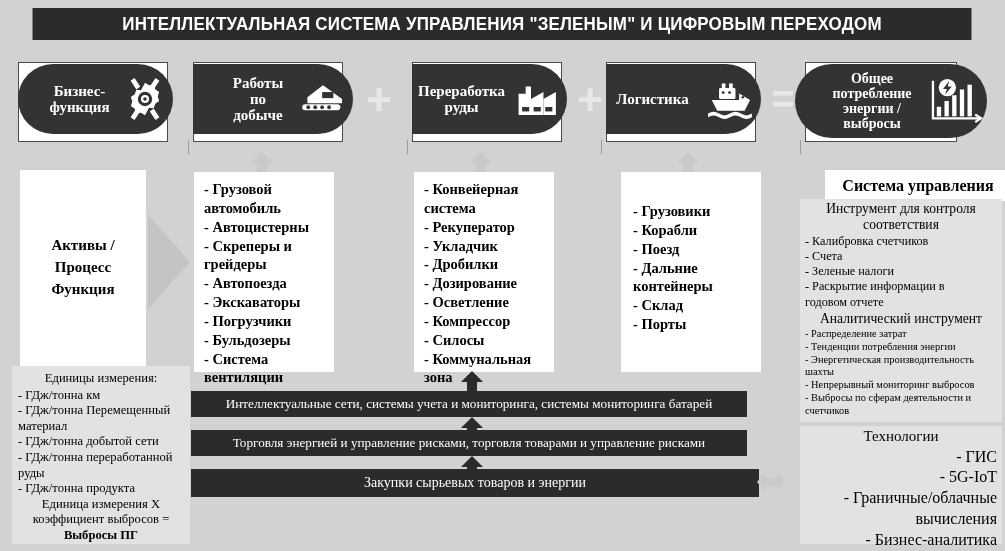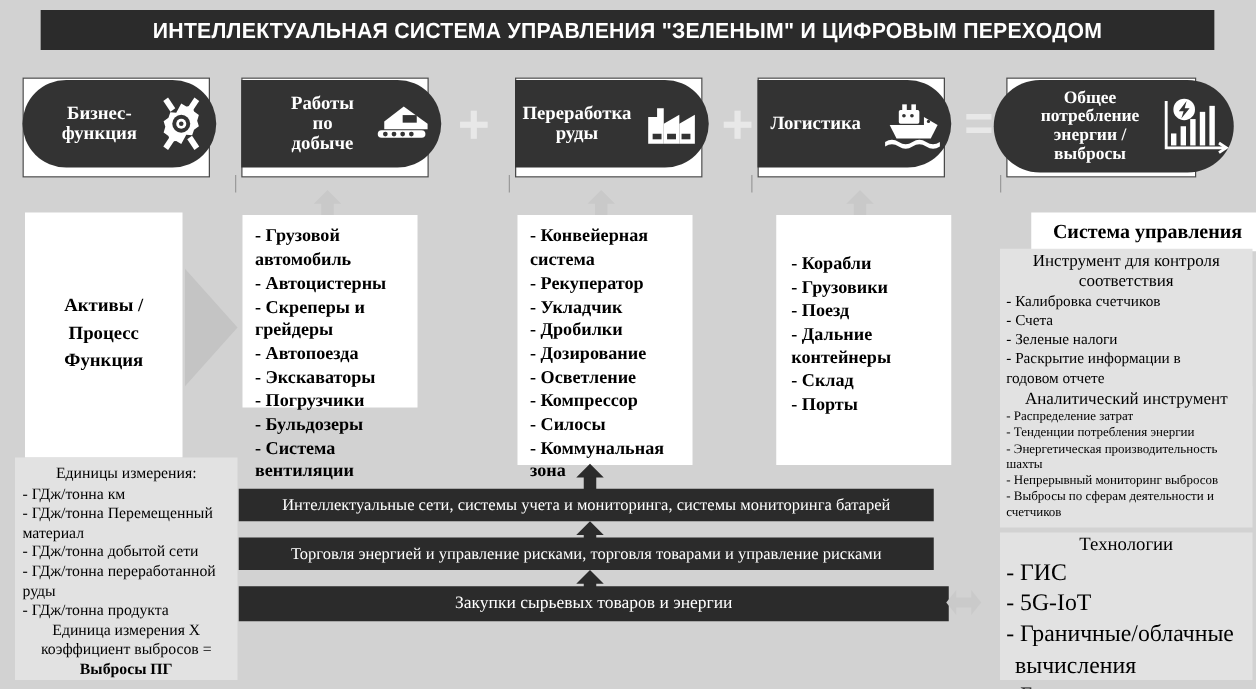--- a/index.html
+++ b/index.html
@@ -126,21 +126,21 @@
     padding:2px 5px 3px 5px;
   }
   .mgmt-block .bhdr{
     text-align:center;font-size:13.6px;line-height:1.18;margin-bottom:1px;
   }
   .mgmt-block .bitem{
     font-size:12.2px;line-height:1.24;text-indent:-7px;padding-left:7px;
   }
   .mgmt-block.small .bitem{font-size:10.4px;line-height:1.23;}
   .mgmt-block.tech .bhdr{font-size:15px;}
-  .mgmt-block.tech .bitem{font-size:19px;line-height:1.30;}
+  .mgmt-block.tech .bitem{font-size:16px;line-height:1.30;text-align:right;}
 
   
   .dbl-arrow{position:absolute;}
   .dbl-arrow .bar2{position:absolute;left:7px;top:6px;width:14px;height:8px;background:#cacaca;}
   .dbl-arrow .lt{position:absolute;left:0;top:0;width:0;height:0;
      border-top:10px solid transparent;border-bottom:10px solid transparent;border-right:8px solid #cacaca;}
   .dbl-arrow .rt{position:absolute;right:0;top:0;width:0;height:0;
      border-top:10px solid transparent;border-bottom:10px solid transparent;border-left:8px solid #cacaca;}
 
   .vline{position:absolute;background:#9b9b9b;width:1px;}
@@ -290,21 +290,21 @@
   </div>
   <div class="arrow-up" style="left:470px;top:152px;width:22px;height:23px;">
     <div class="stem"></div>
       <div class="head"></div>
   </div>
   <div class="arrow-up" style="left:677px;top:152px;width:22px;height:23px;">
     <div class="stem"></div>
       <div class="head"></div>
   </div>
 
-  <div class="card" style="left:194px;top:172px;width:140px;height:154px;padding:8px 6px 0 10px;">
+  <div class="card" style="left:194px;top:172px;width:140px;height:200px;padding:8px 6px 0 10px;">
     <ul>
       <li>- Грузовой</li>
       <li>  автомобиль</li>
       <li>- Автоцистерны</li>
       <li>- Скреперы и</li>
       <li>  грейдеры</li>
       <li>- Автопоезда</li>
       <li>- Экскаваторы</li>
       <li>- Погрузчики</li>
       <li>- Бульдозеры</li>
@@ -324,22 +324,22 @@
       <li>- Осветление</li>
       <li>- Компрессор</li>
       <li>- Силосы</li>
       <li>- Коммунальная</li>
       <li>  зона</li>
     </ul>
   </div>
 
   <div class="card" style="left:621px;top:172px;width:140px;height:200px;padding:30px 6px 0 12px;">
     <ul>
+      <li>- Грузовики</li>
       <li>- Корабли</li>
-      <li>- Грузовики</li>
       <li>- Поезд</li>
       <li>- Дальние</li>
       <li>  контейнеры</li>
       <li>- Склад</li>
       <li>- Порты</li>
     </ul>
   </div>
 
   <div class="units" style="left:12px;top:366px;width:178px;height:178px;">
     <div class="hdr">Единицы измерения:</div>

